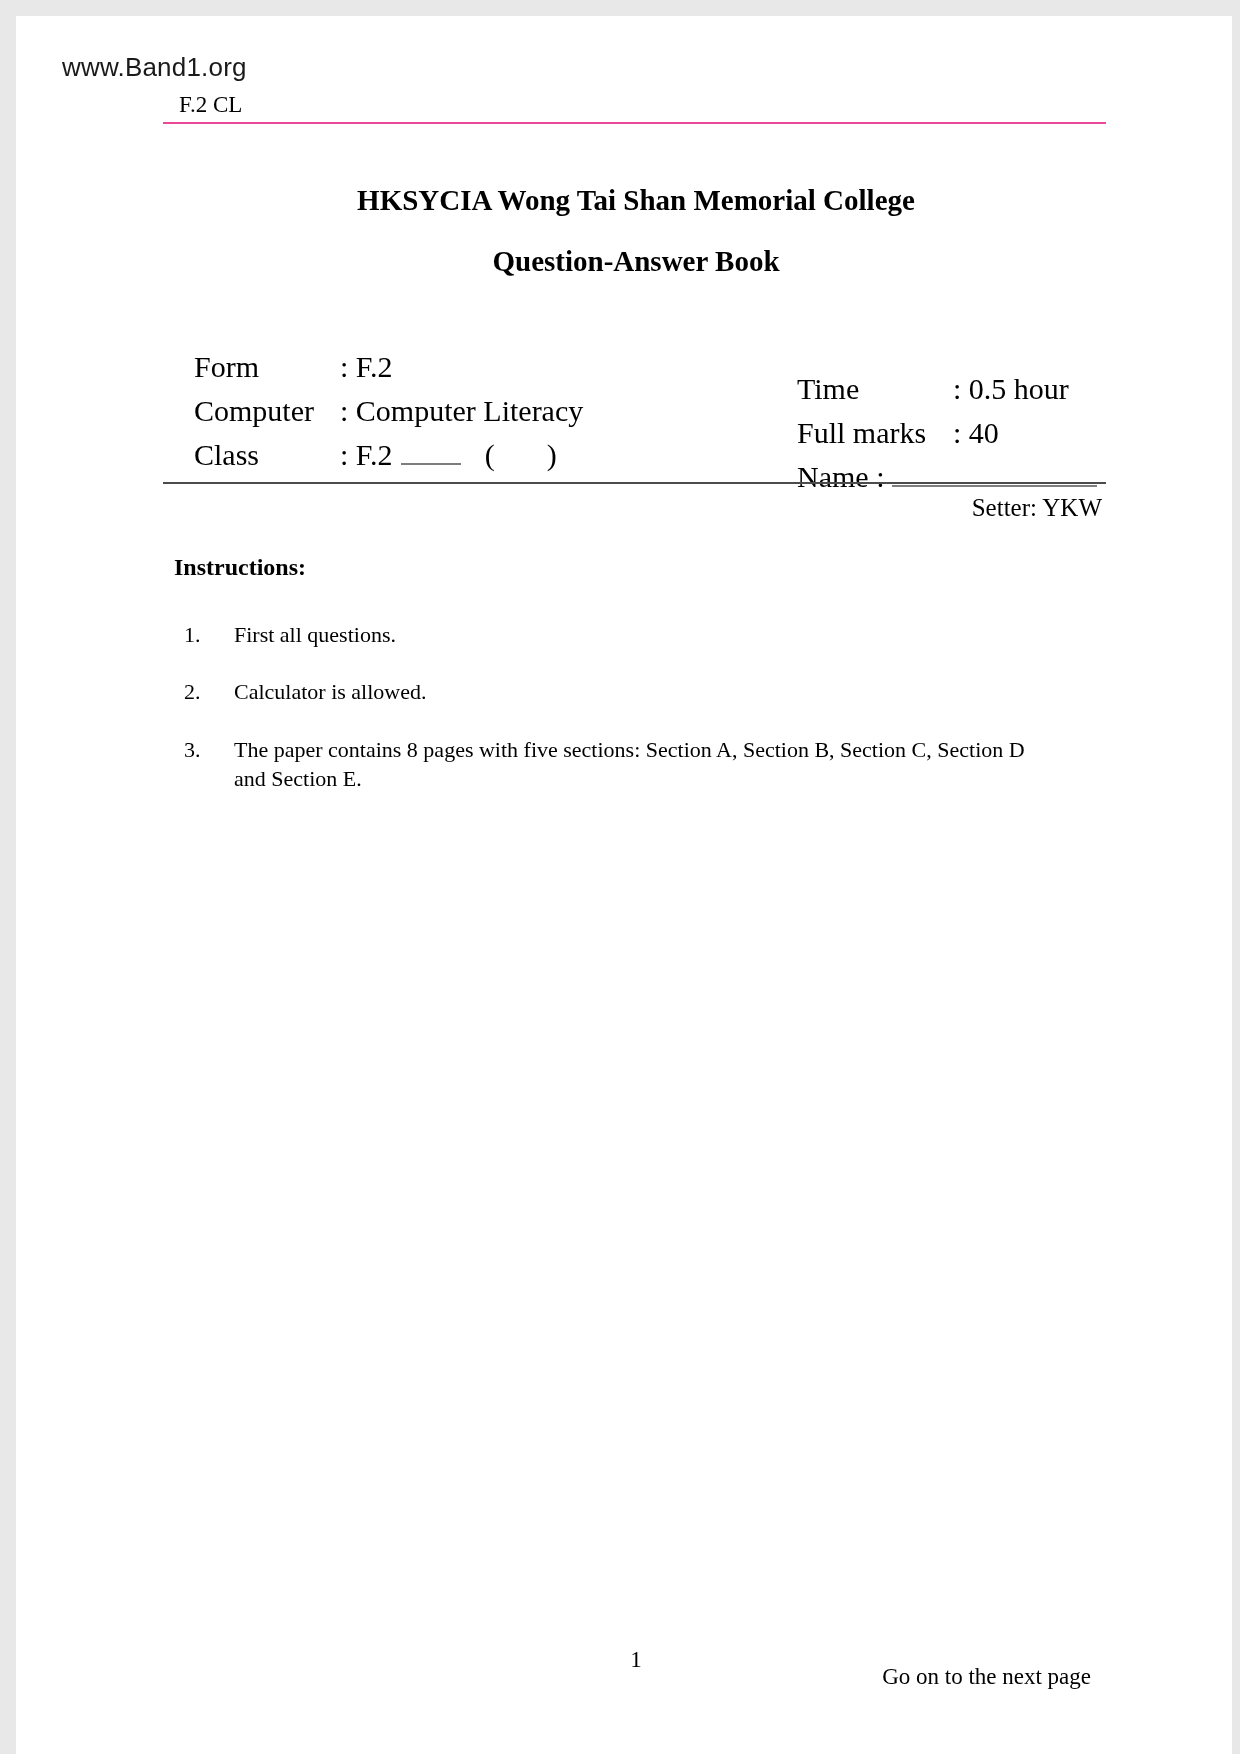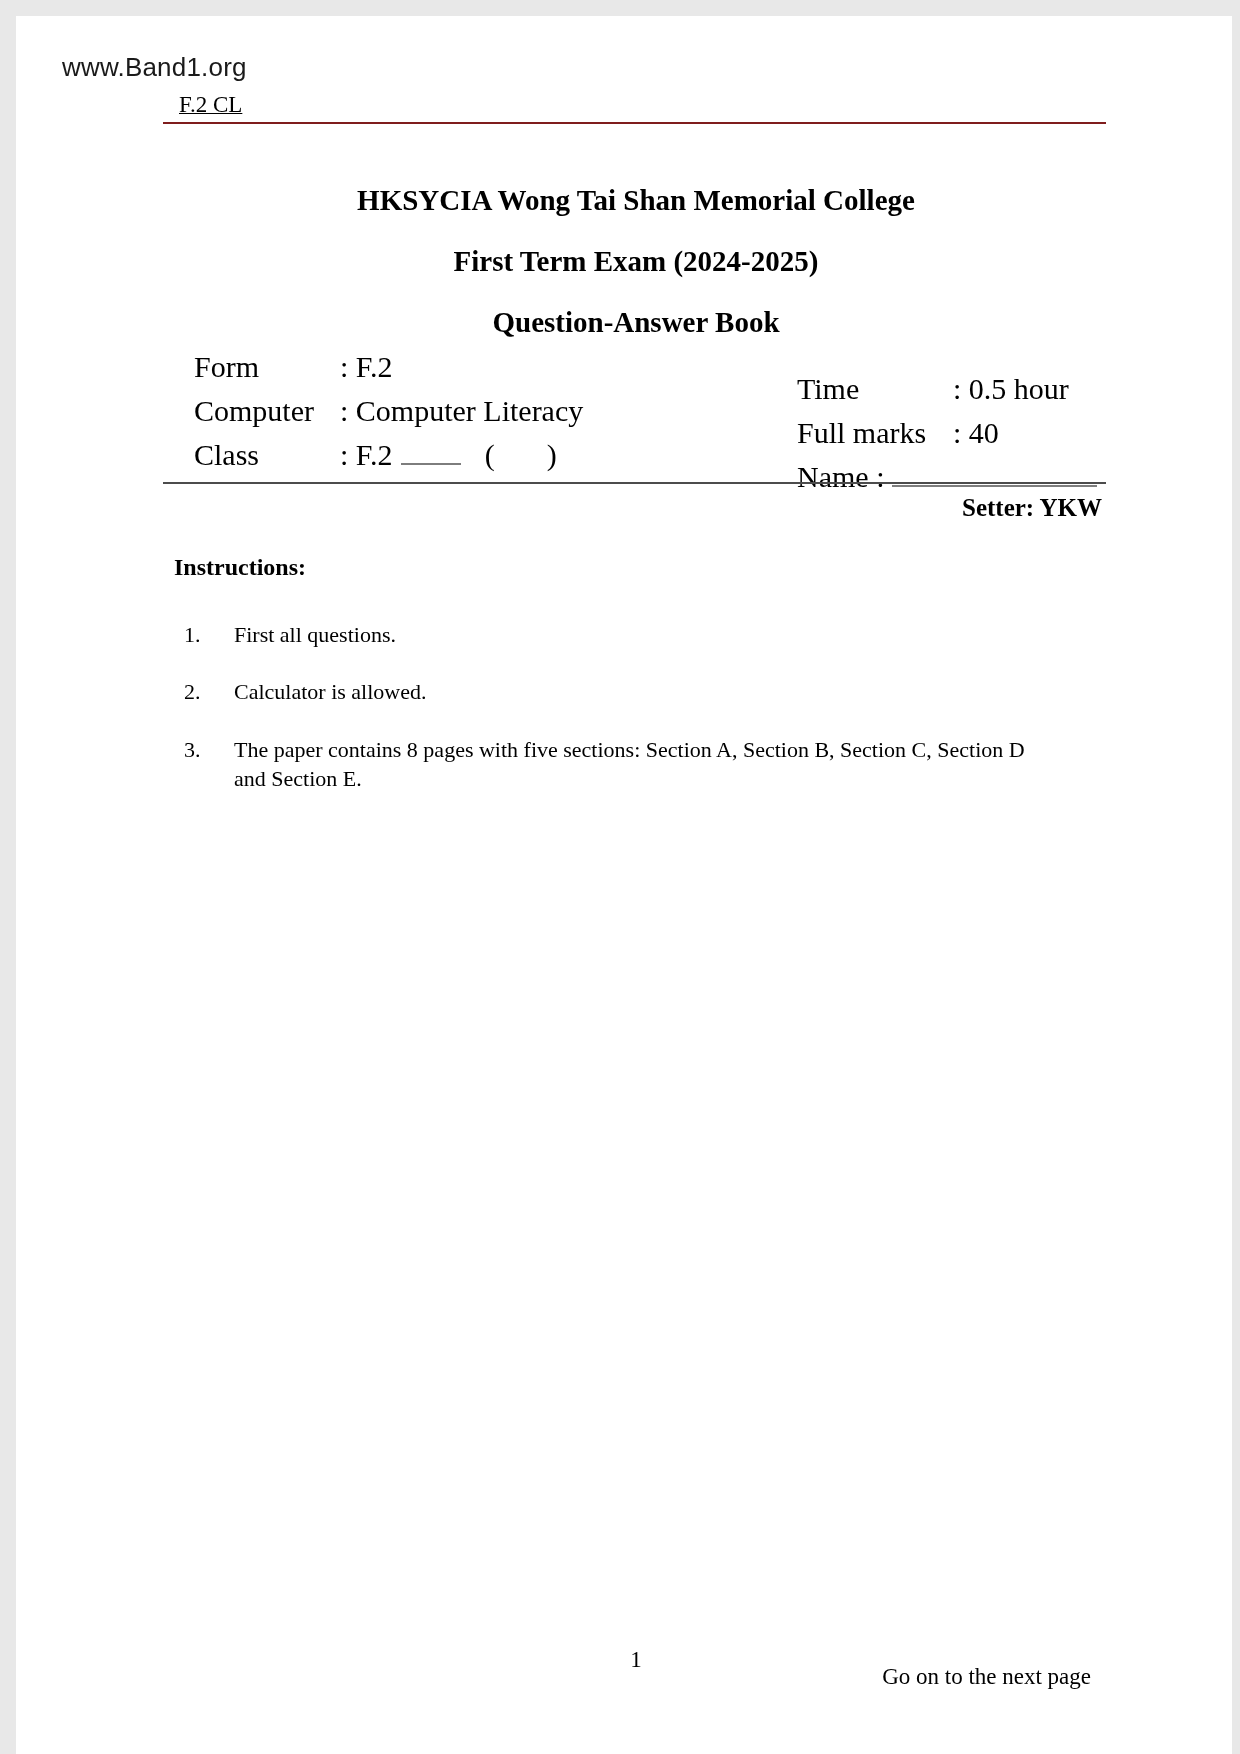--- a/index.html
+++ b/index.html
@@ -21,23 +21,22 @@
     font-family: "Liberation Sans", sans-serif;
     font-size: 26px;
     color: #1a1a1a;
     letter-spacing: 0.2px;
   }
   .course-header {
     position: absolute;
     left: 147px;
     top: 68px;
     width: 943px;
-    border-bottom: 2px solid #7f1d1d;
+    border-bottom: 2px solid #ec4899;
     padding-bottom: 4px;
-    text-decoration: underline;
   }
   .course-header .course-code {
     font-size: 23px;
     color: #000;
   }
   .title-block {
     position: absolute;
     left: 150px;
     top: 146px;
     width: 940px;
@@ -88,21 +87,21 @@
     width: 943px;
     border-top: 2px solid #4c4c4c;
   }
   .setter-line {
     position: absolute;
     left: 150px;
     top: 470px;
     width: 944px;
     text-align: right;
     font-size: 25px;
-    font-weight: bold;
+    font-weight: normal;
   }
   .instructions-heading {
     position: absolute;
     left: 150px;
     top: 530px;
     font-size: 24px;
     font-weight: bold;
   }
   .instruction-item {
     position: absolute;
@@ -146,21 +145,20 @@
 <div class="page">
 
   <div class="watermark">www.Band1.org</div>
 
   <div class="course-header">
     <span class="course-code">F.2 CL</span>
   </div>
 
   <div class="title-block">
     <div class="title-line">HKSYCIA Wong Tai Shan Memorial College</div>
-    <div class="title-line">First Term Exam (2024-2025)</div>
     <div class="title-line">Question-Answer Book</div>
   </div>
 
   <div class="info-left">
     <div class="info-row">
       <span class="info-label">Form</span>
       <span class="info-value">: F.2</span>
     </div>
     <div class="info-row">
       <span class="info-label">Computer</span>

